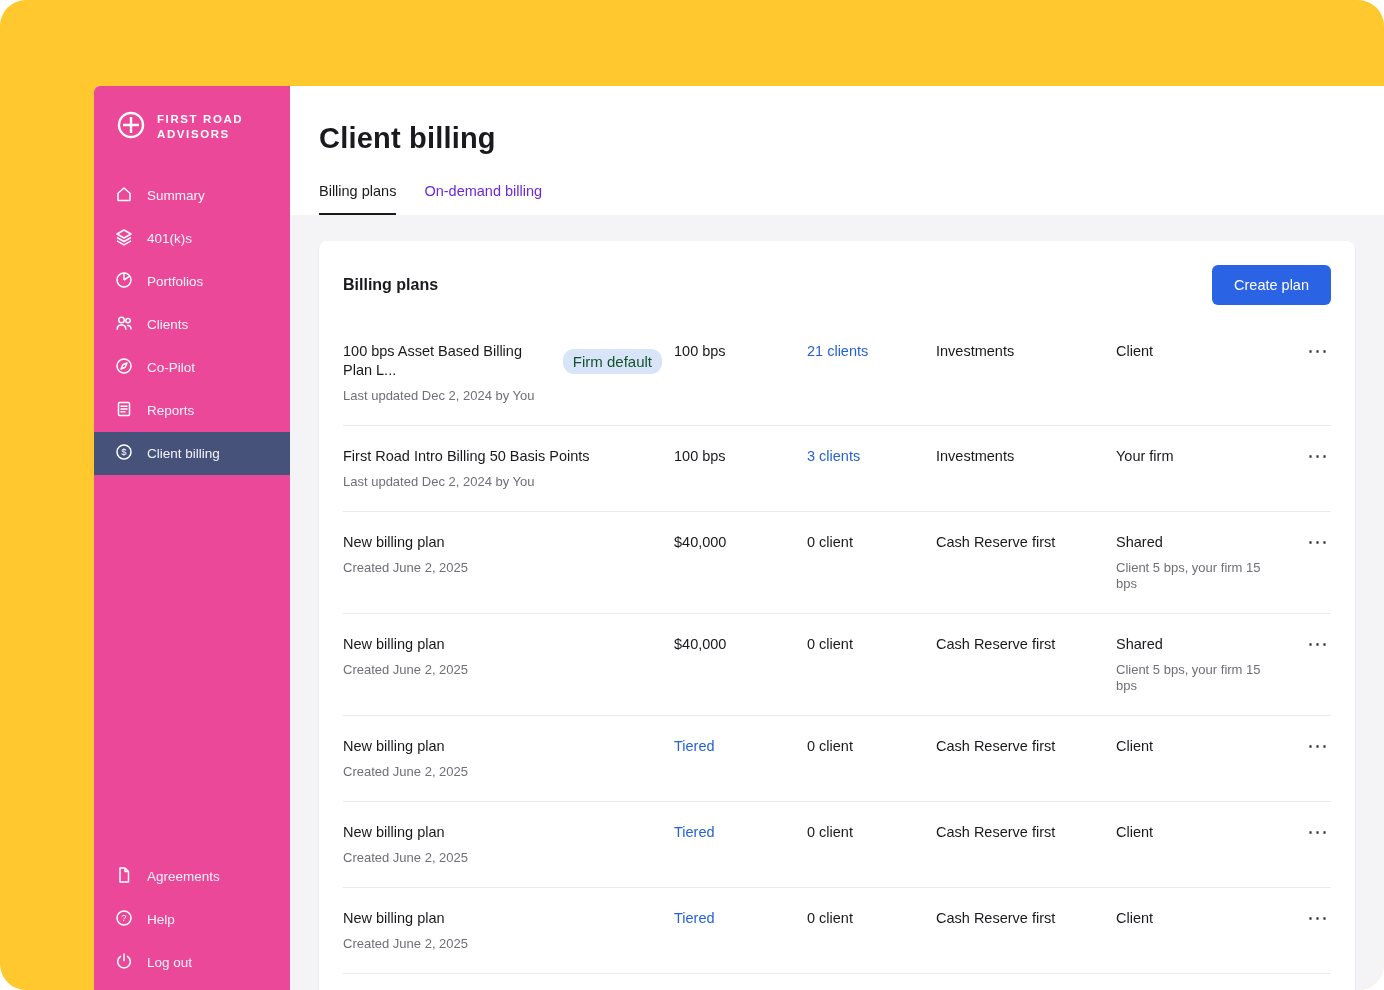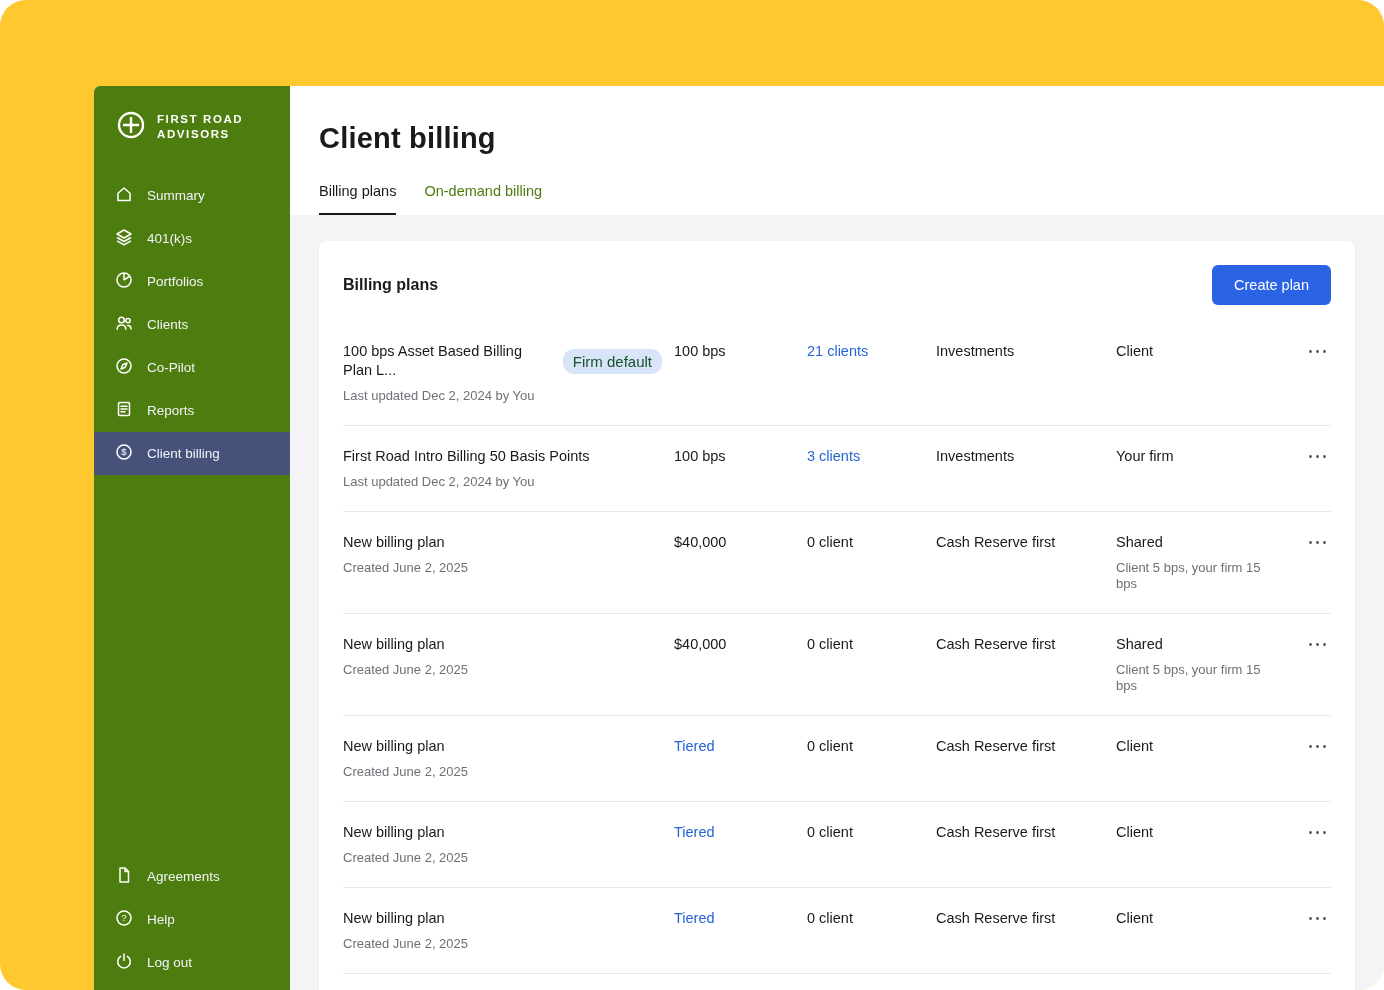--- a/index.html
+++ b/index.html
@@ -22,21 +22,21 @@
     background: #ffffff;
     display: flex;
     border-top-left-radius: 6px;
     overflow: hidden;
   }
 
   
   .sidebar {
     width: 196px;
     flex-shrink: 0;
-    background: #4d7c0f;
+    background: #ec4899;
     color: #ffffff;
     display: flex;
     flex-direction: column;
     padding-top: 22px;
   }
   .logo {
     display: flex;
     align-items: center;
     gap: 9px;
     padding: 0 20px;
@@ -61,21 +61,21 @@
 
   
   .main { flex: 1; display: flex; flex-direction: column; background: #F4F4F6; min-width: 0; }
   .main-top { background: #ffffff; padding: 36px 30px 0 29px; }
   .page-title { font-size: 29px; font-weight: 700; color: #1A1A1E; letter-spacing: 0.2px; }
   .tabs { display: flex; gap: 28px; margin-top: 28px; }
   .tab {
     font-size: 14.5px;
     padding-bottom: 14px;
     cursor: pointer;
-    color: #4d7c0f;
+    color: #6d28d9;
     border-bottom: 2px solid transparent;
   }
   .tab.active { color: #1A1A1E; border-bottom-color: #1A1A1E; }
 
   .content { flex: 1; padding: 26px 29px 0 29px; overflow: hidden; }
 
   .card {
     background: #ffffff;
     border-radius: 8px;
     box-shadow: 0 1px 2px rgba(20,20,40,0.08);

